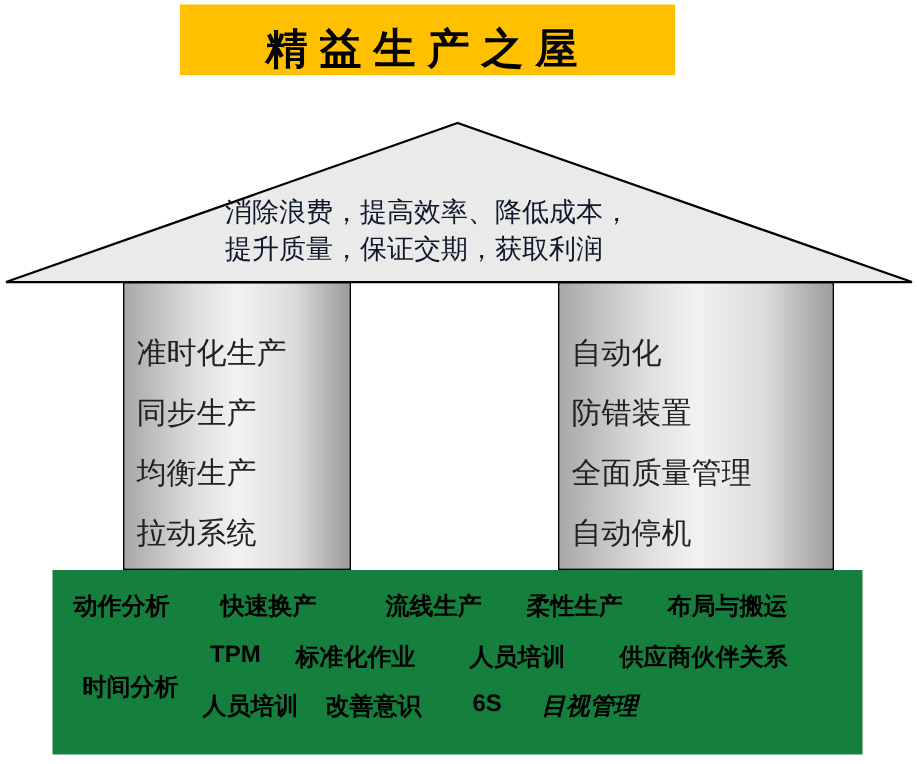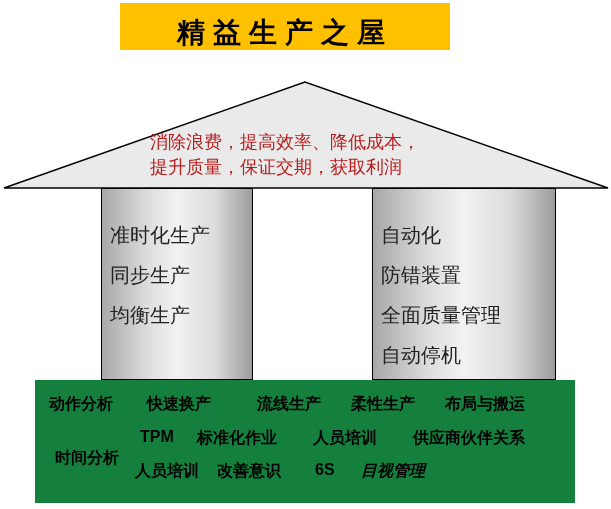--- a/index.html
+++ b/index.html
@@ -4,24 +4,24 @@
 <style>
   html, body { margin:0; padding:0; background:#ffffff; }
   body { width:611px; height:509px; position:relative; overflow:hidden;
          font-family:"DejaVu Serif","Liberation Serif",serif; }
   .title-bar { position:absolute; left:120px; top:3px; width:330px; height:47px;
                background:#FFC000; display:flex; align-items:center; justify-content:center; }
   .title-text { font-family:"DejaVu Sans","Liberation Sans",sans-serif; font-weight:bold;
                 font-size:28px; letter-spacing:8px; color:#000;margin-top:12px; }
   .roof { position:absolute; left:0; top:78px; width:611px; height:114px; }
   .roof-text { position:absolute; left:150px; top:129px; width:320px;
-               font-size:18px; line-height:25px; color:#b91c1c; text-align:left; }
+               font-size:18px; line-height:25px; color:#0f172a; text-align:left; }
   .pillar { position:absolute; top:188px; height:192px; border:1px solid #000; box-sizing:border-box;
             background:linear-gradient(to right,#a8a8a8 0%,#dcdcdc 30%,#f2f2f2 50%,#dcdcdc 75%,#9c9c9c 100%); }
-  .pillar-left { left:101px; width:152px; }
+  .pillar-left { left:82px; width:152px; }
   .pillar-right { left:372px; width:184px; }
   .pillar-list { list-style:none; margin:0; padding:0; position:absolute; left:8px; top:26px; }
   .pillar-list li { font-size:20px; line-height:40px; color:#222; white-space:nowrap; }
   .base { position:absolute; left:35px; top:380px; width:540px; height:123px; background:#15803d; }
   .base-row { position:absolute; white-space:nowrap; font-family:"DejaVu Sans","Liberation Sans",sans-serif;
               font-size:16px; color:#000; font-weight:bold; }
   .base-row span { position:absolute; top:0; white-space:nowrap; }
   .latin { font-family:"Liberation Sans","DejaVu Sans",sans-serif; font-weight:bold; }
 </style>
 </head>
@@ -38,20 +38,21 @@
 <div class="roof-text">
   <div>消除浪费，提高效率、降低成本，</div>
   <div>提升质量，保证交期，获取利润</div>
 </div>
 
 <div class="pillar pillar-left">
   <ul class="pillar-list">
     <li>准时化生产</li>
     <li>同步生产</li>
     <li>均衡生产</li>
+    <li>拉动系统</li>
   </ul>
 </div>
 
 <div class="pillar pillar-right">
   <ul class="pillar-list">
     <li>自动化</li>
     <li>防错装置</li>
     <li>全面质量管理</li>
     <li>自动停机</li>
   </ul>

